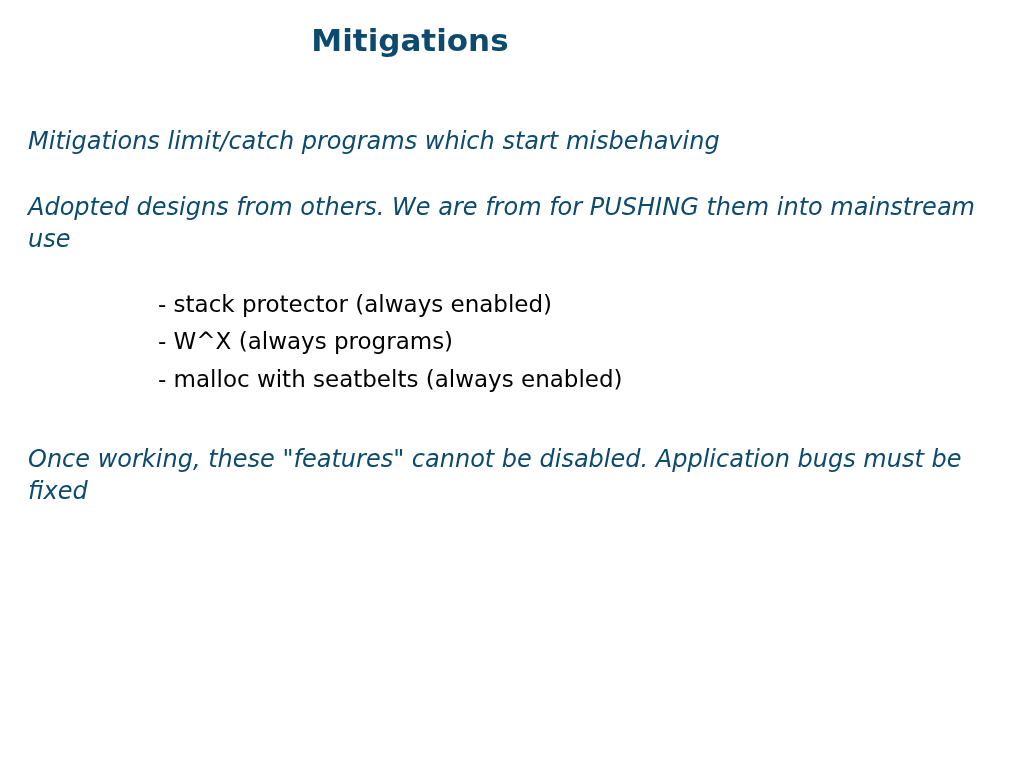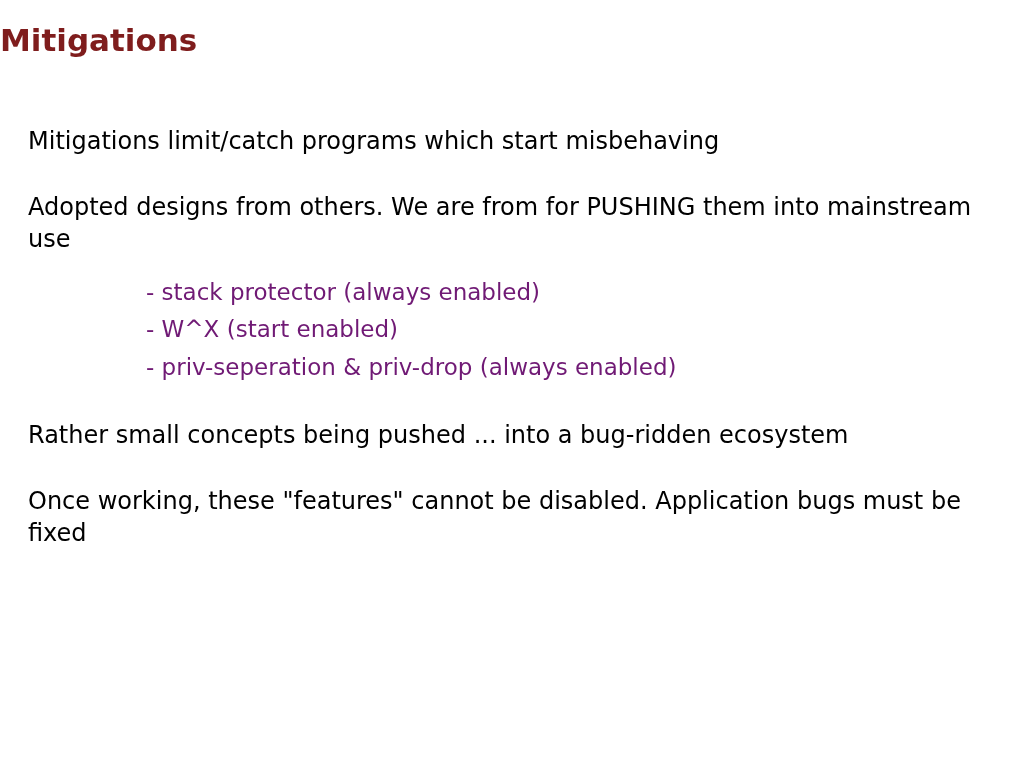--- a/index.html
+++ b/index.html
@@ -17,46 +17,47 @@
     position: relative;
     width: 1024px;
     height: 768px;
     box-sizing: border-box;
   }
   .slide-title {
     position: absolute;
     top: 22px;
     left: 0;
     width: 820px;
-    text-align: left;
+    text-align: center;
     font-size: 31px;
     font-weight: bold;
-    color: #7f1d1d;
+    color: #0c4a6e;
     letter-spacing: 0px;
   }
   .body-block {
     position: absolute;
     left: 28px;
     top: 126px;
     width: 960px;
   }
   .para {
-    color: #000000;
+    color: #0c4a6e;
     font-size: 24px;
     line-height: 1.33;
     margin: 0 0 34px 0;
+    font-style: italic;
   }
   .para.tight {
     margin-bottom: 0;
   }
   .bullet-list {
     list-style: none;
-    margin: 0;
+    margin: 12px;
     padding: 0;
-    color: #701a75;
+    color: #000000;
   }
   .bullet-list li {
     font-size: 23px;
     line-height: 1.63;
     margin: 0;
     padding-left: 118px;
     white-space: nowrap;
   }
   .spacer-before-list {
     height: 18px;
@@ -75,24 +76,23 @@
   <div class="body-block">
 
     <p class="para">Mitigations limit/catch programs which start misbehaving</p>
 
     <p class="para tight">Adopted designs from others.  We are from for PUSHING them into mainstream use</p>
 
     <div class="spacer-before-list"></div>
 
     <ul class="bullet-list">
       <li>- stack protector (always enabled)</li>
-      <li>- W^X (start enabled)</li>
-      <li>- priv-seperation &amp; priv-drop (always enabled)</li>
+      <li>- W^X (always programs)</li>
+      <li>- malloc with seatbelts (always enabled)</li>
     </ul>
 
     <div class="spacer-after-list"></div>
 
-    <p class="para">Rather small concepts being pushed ... into a bug-ridden ecosystem</p>
 
     <p class="para tight">Once working, these "features" cannot be disabled.  Application bugs must be fixed</p>
 
   </div>
 </div>
 
 </body></html>

